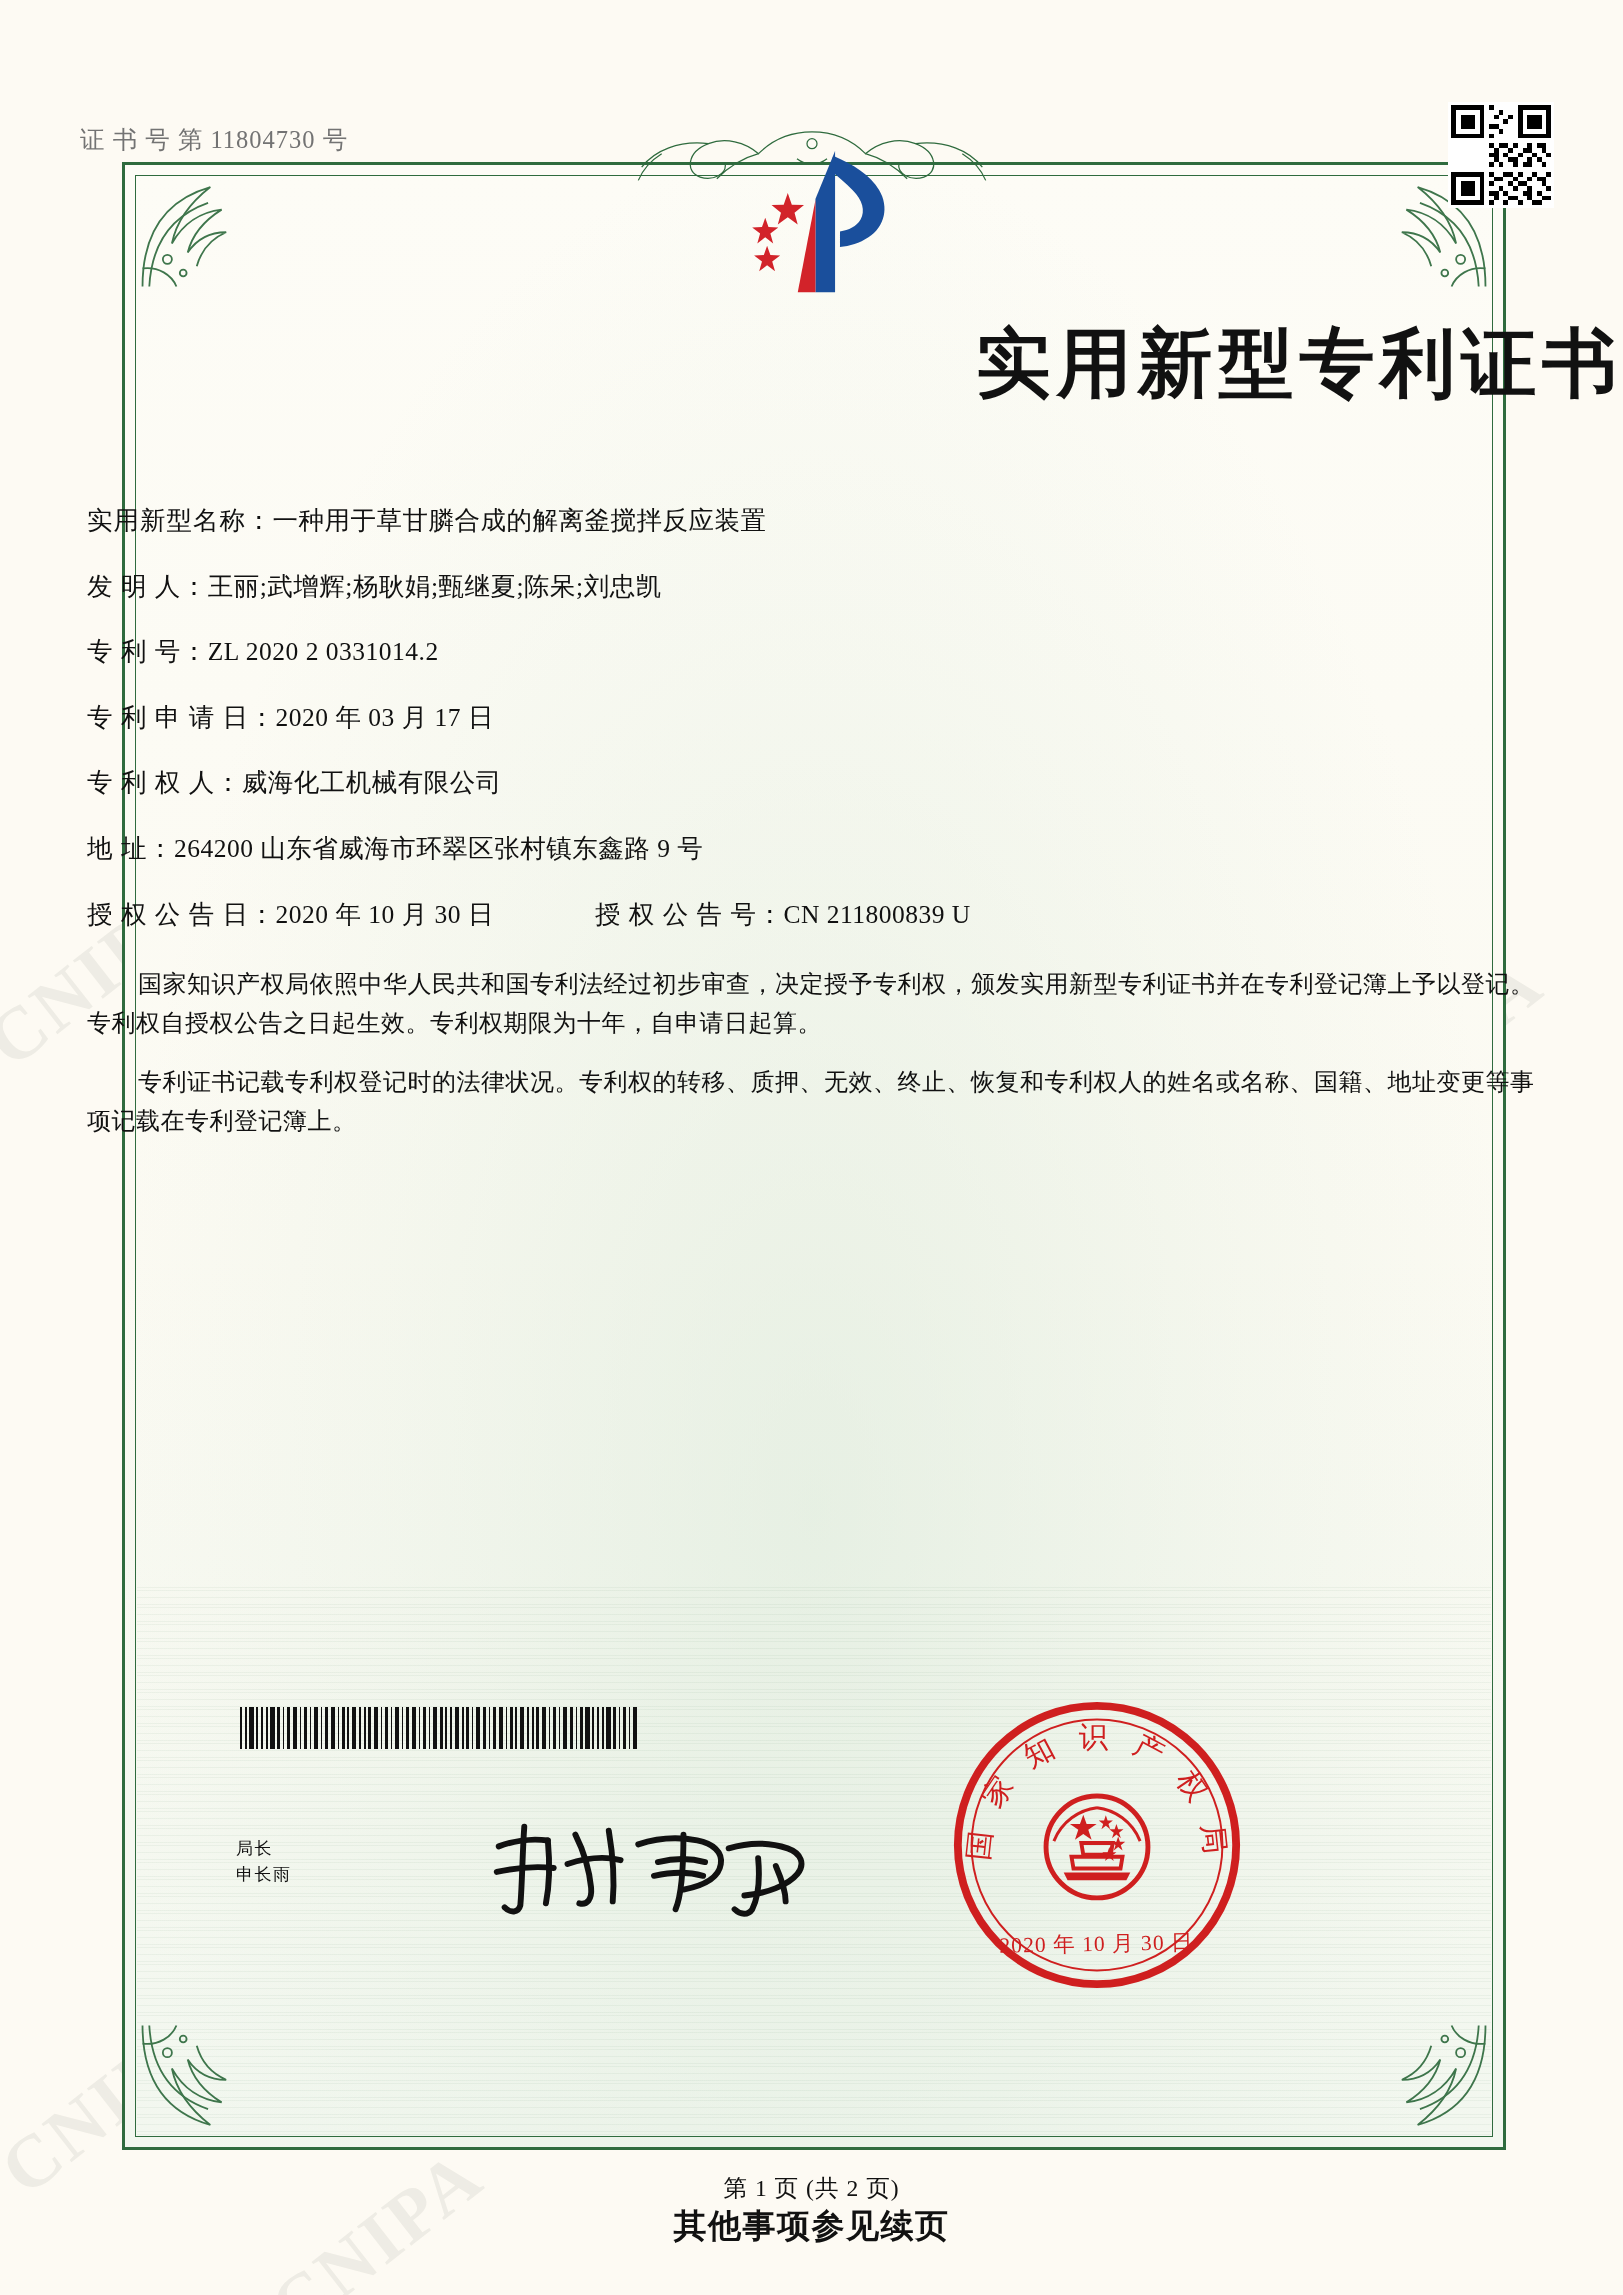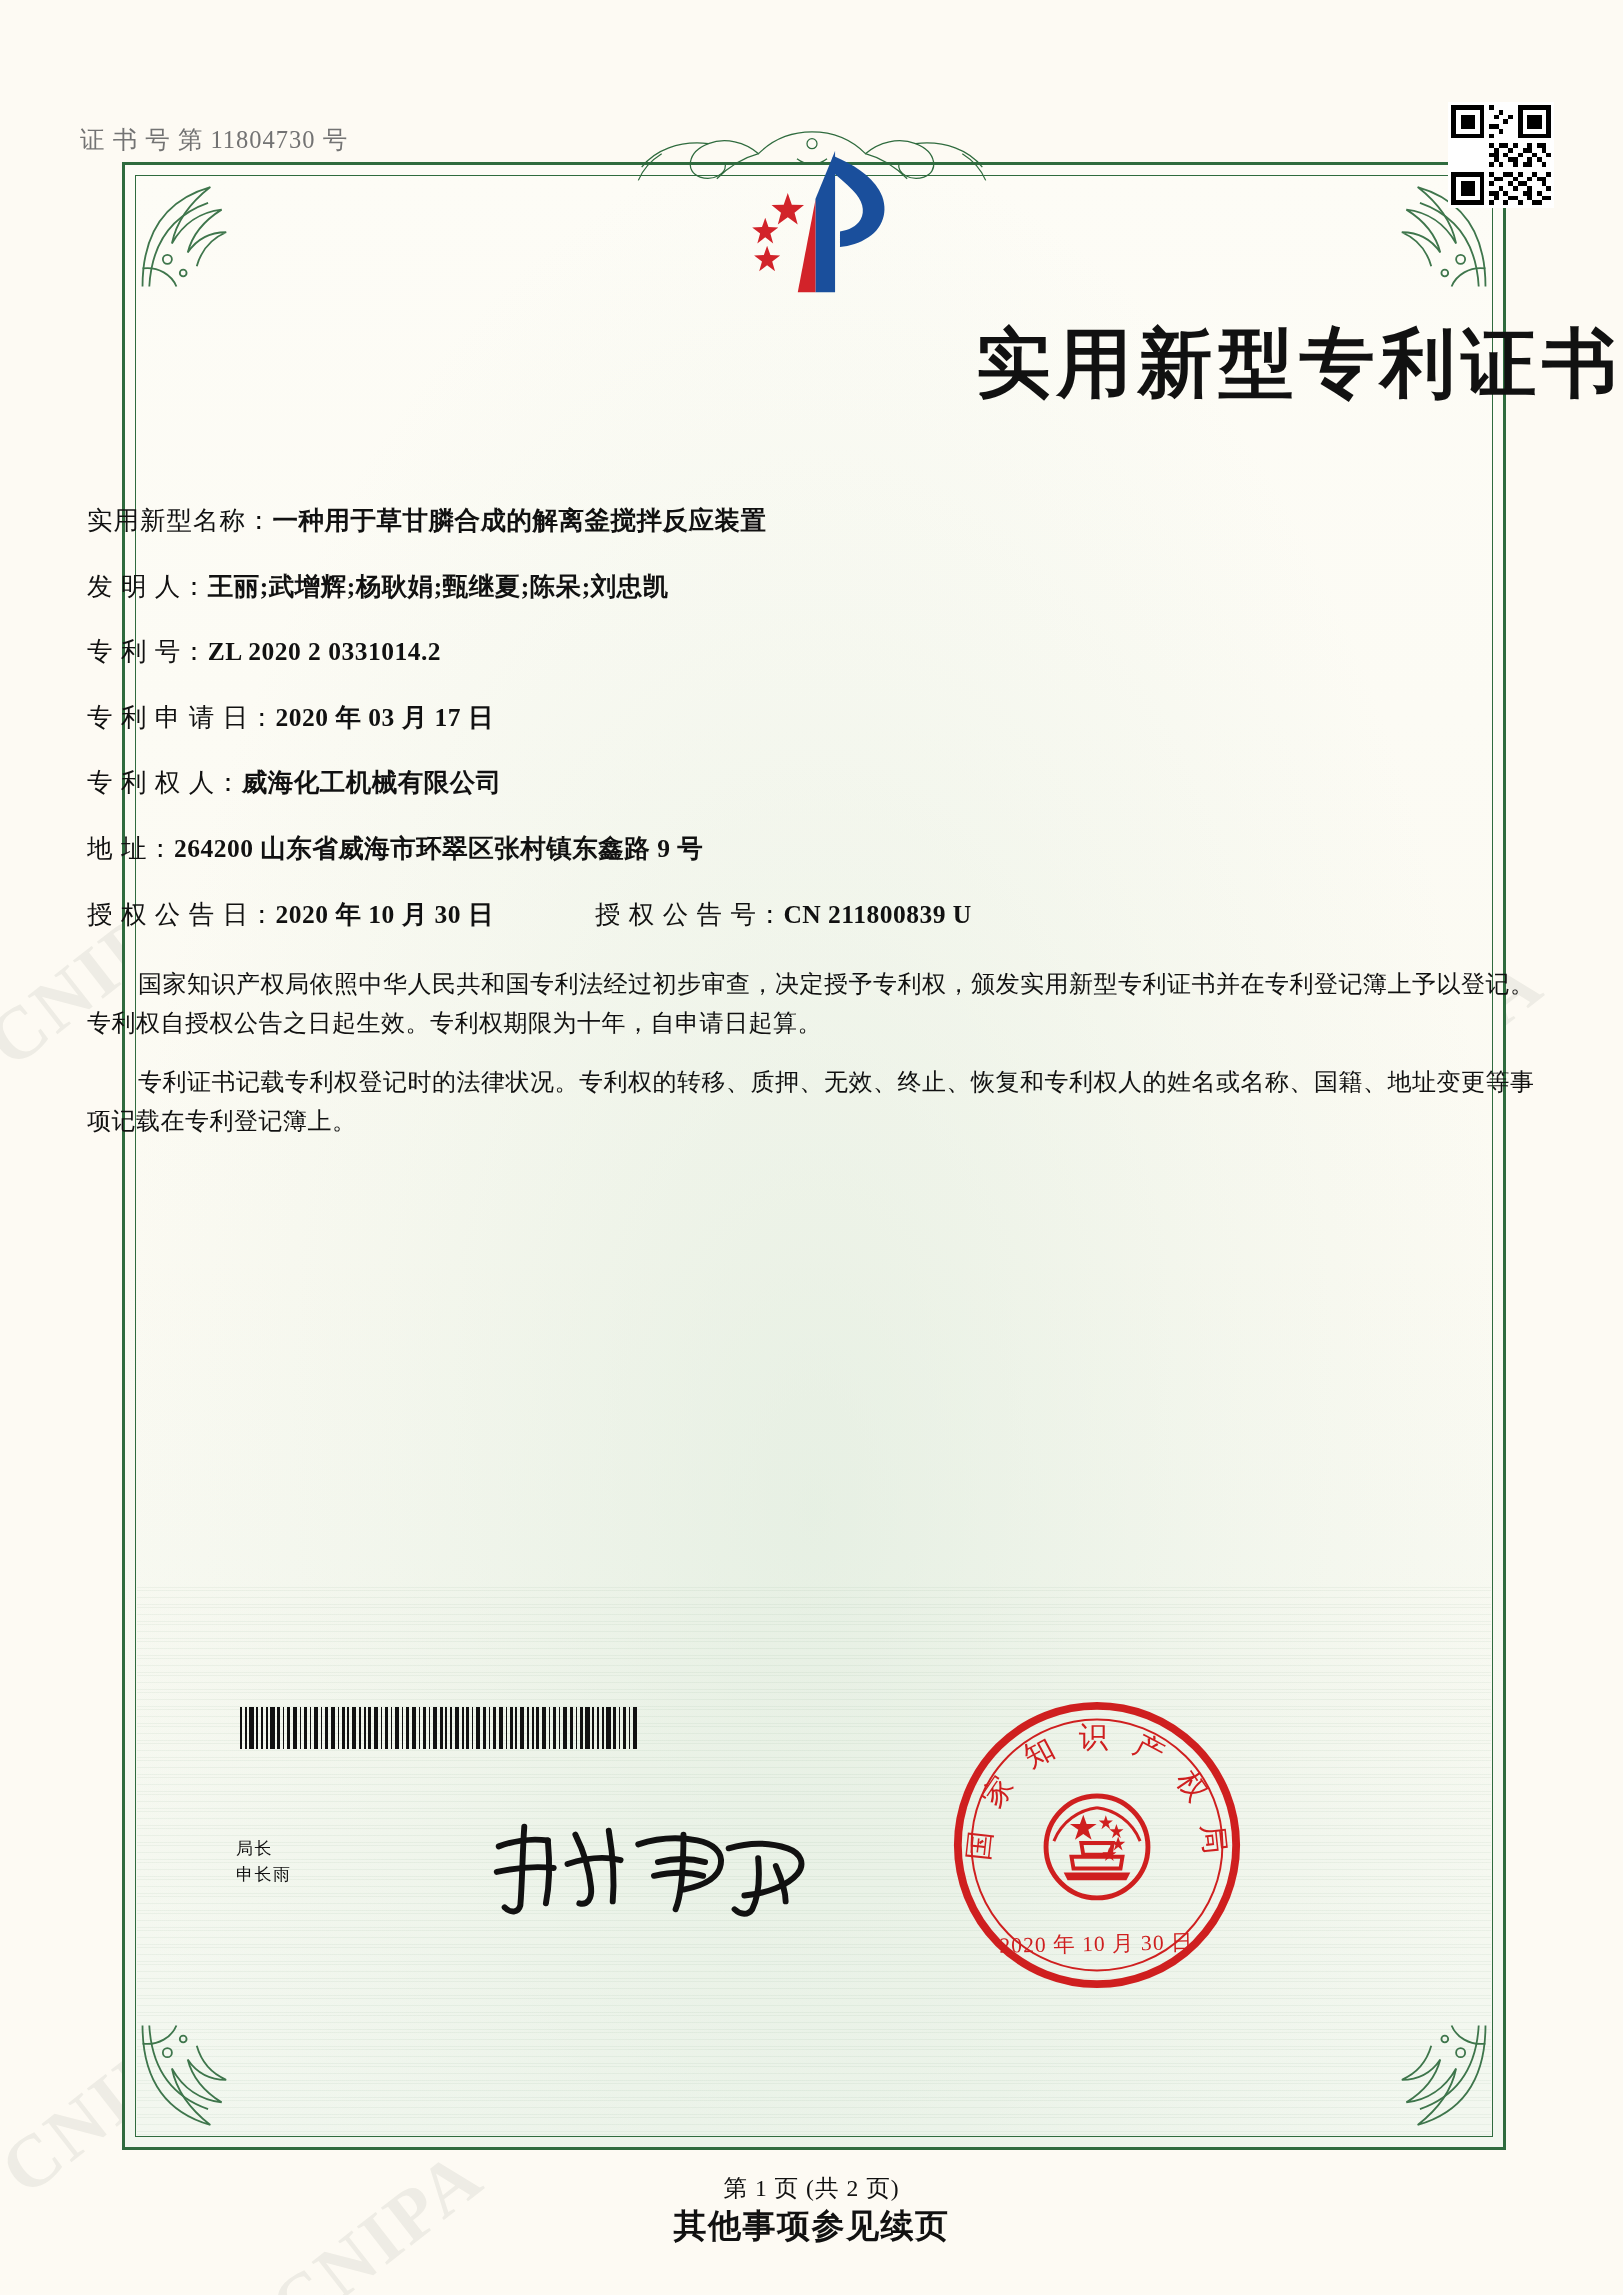--- a/index.html
+++ b/index.html
@@ -158,21 +158,21 @@
     font-size: 25.5px;
     color: #111;
     line-height: 1.2;
     margin-bottom: 35px;
     white-space: nowrap;
   }
   .lbl {
     display: inline-block;
     letter-spacing: 1px;
   }
-  .val { letter-spacing: 0.5px; font-weight: bold; }
+  .val { letter-spacing: 0.5px; }
   .field.two-col {
     display: flex;
   }
   .field.two-col .col2 { margin-left: 101px; }
 
   .para {
     font-size: 24px;
     color: #111;
     line-height: 1.62;
     text-indent: 51px;

